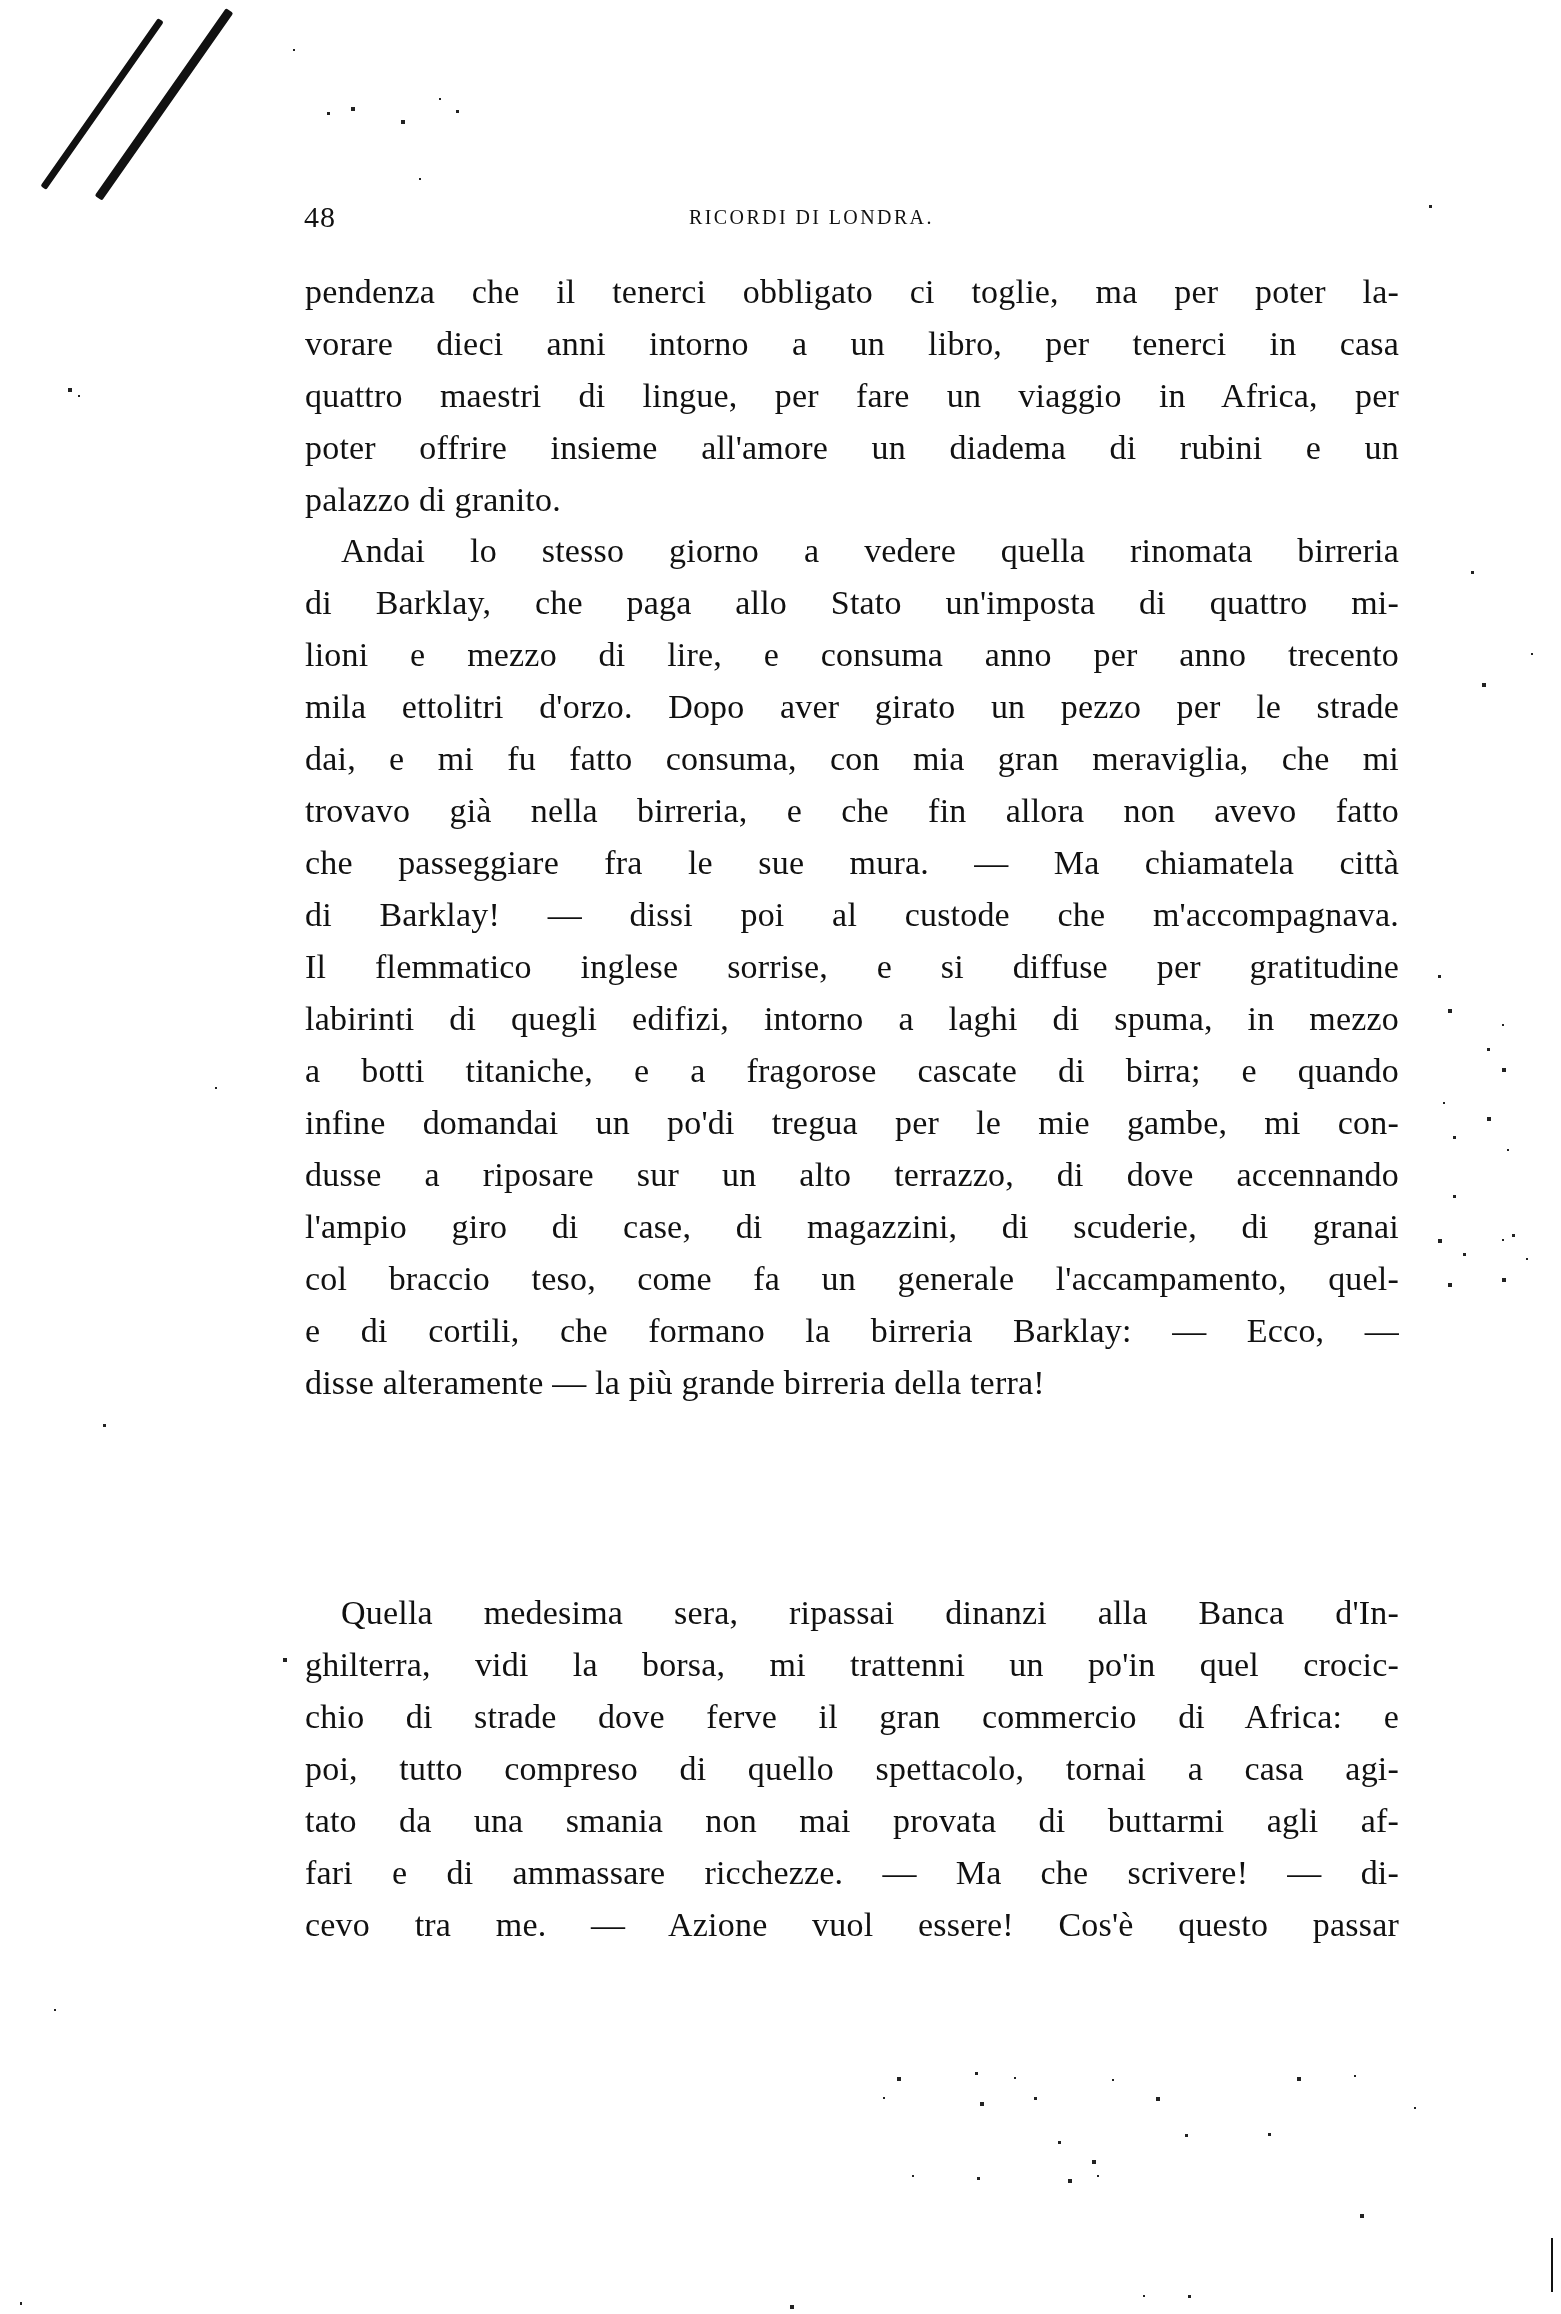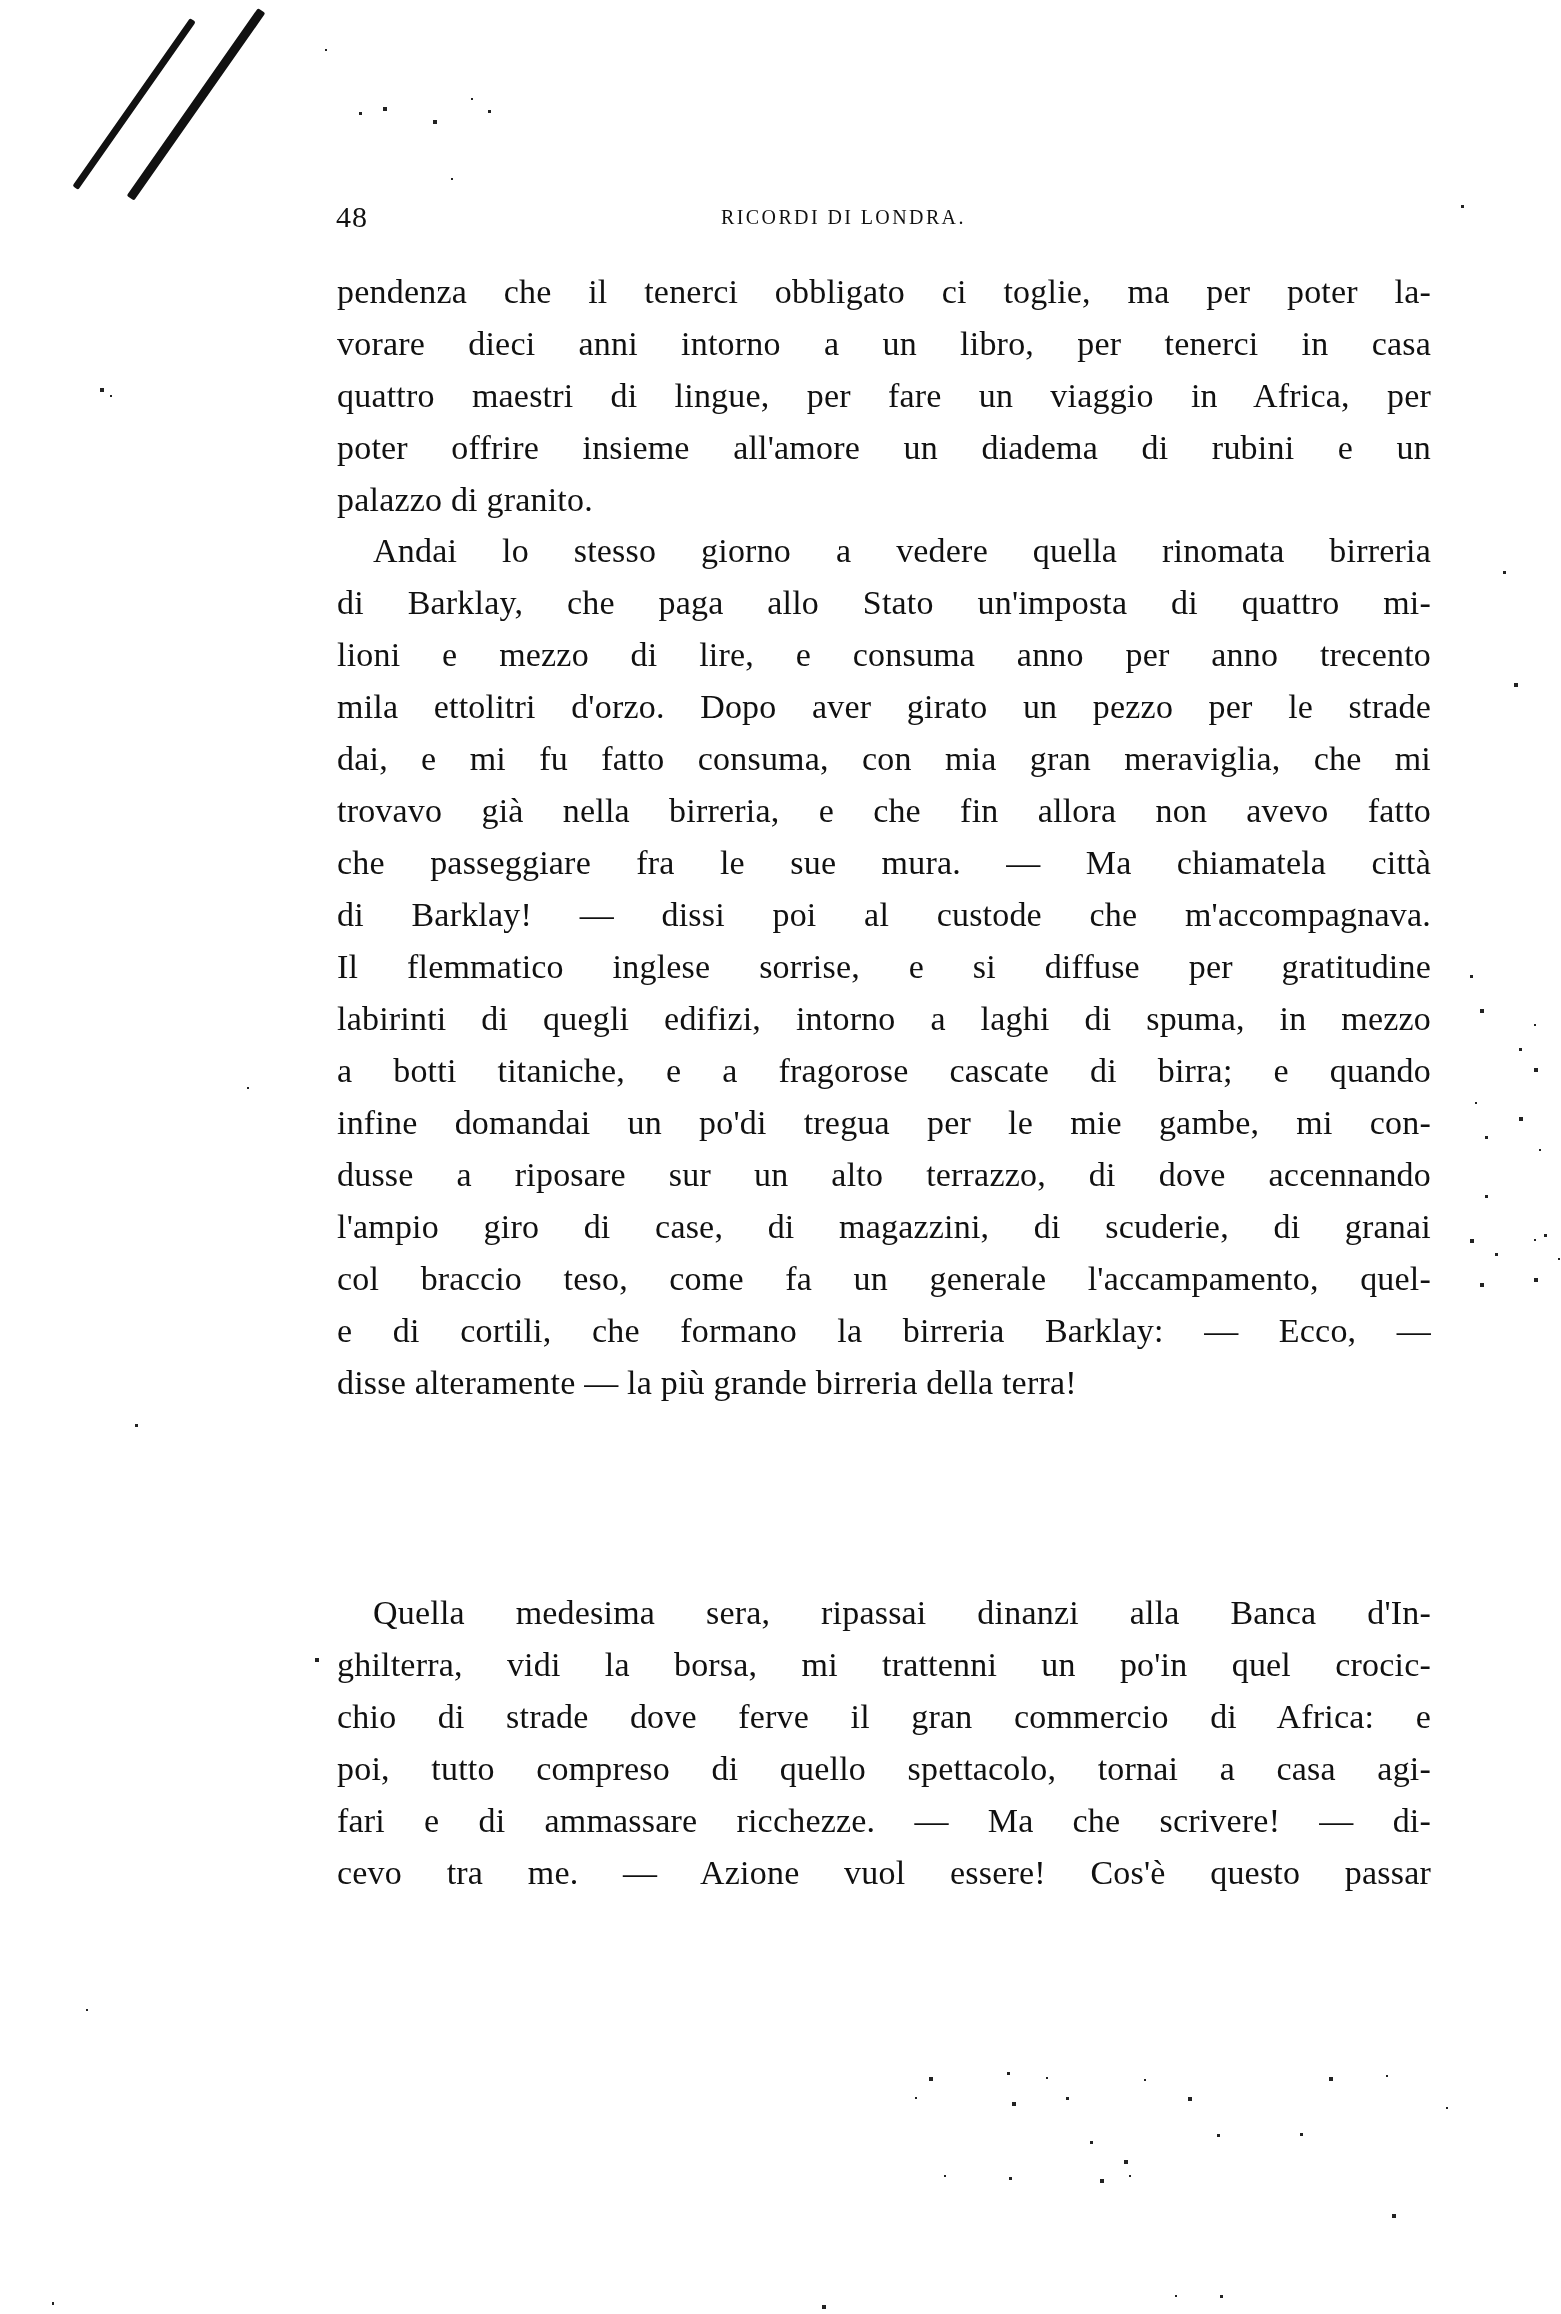--- a/index.html
+++ b/index.html
@@ -11,21 +11,21 @@
     width: 1561px;
     height: 2314px;
     position: relative;
     overflow: hidden;
     font-family: "DejaVu Serif", "Liberation Serif", serif;
     color: #111111;
   }
   .page {
     position: absolute;
     left: 0; top: 0;
-    width: 1425px; height: 2314px; margin-left: 32px;
+    width: 1425px; height: 2314px;
   }
   .header {
     position: absolute;
     left: 304px;
     top: 200px;
     width: 1097px;
     height: 39px;
   }
   .page-number {
     position: absolute;
@@ -135,20 +135,21 @@
     <div class="line">col braccio teso, come fa un generale l'accampamento, quel-</div>
     <div class="line">e di cortili, che formano la birreria Barklay: — Ecco, —</div>
     <div class="line last">disse alteramente — la più grande birreria della terra!</div>
   </div>
 
   <div class="text-block" id="para3">
     <div class="line indent">Quella medesima sera, ripassai dinanzi alla Banca d'In-</div>
     <div class="line">ghilterra, vidi la borsa, mi trattenni un po'in quel crocic-</div>
     <div class="line">chio di strade dove ferve il gran commercio di Africa: e</div>
     <div class="line">poi, tutto compreso di quello spettacolo, tornai a casa agi-</div>
+    <div class="line">tato da una smania non mai provata di buttarmi agli af-</div>
     <div class="line">fari e di ammassare ricchezze. — Ma che scrivere! — di-</div>
     <div class="line">cevo tra me. — Azione vuol essere! Cos'è questo passar</div>
   </div>
 
   <div id="specks">
       <div class="speck" style="left: 293px; top: 49px; width: 2px; height: 2px;"></div>
       <div class="speck" style="left: 327px; top: 112px; width: 2.9px; height: 2.9px;"></div>
       <div class="speck" style="left: 351px; top: 107px; width: 3.9px; height: 3.9px;"></div>
       <div class="speck" style="left: 439px; top: 98px; width: 2px; height: 2px;"></div>
       <div class="speck" style="left: 456px; top: 110px; width: 2.9px; height: 2.9px;"></div>

